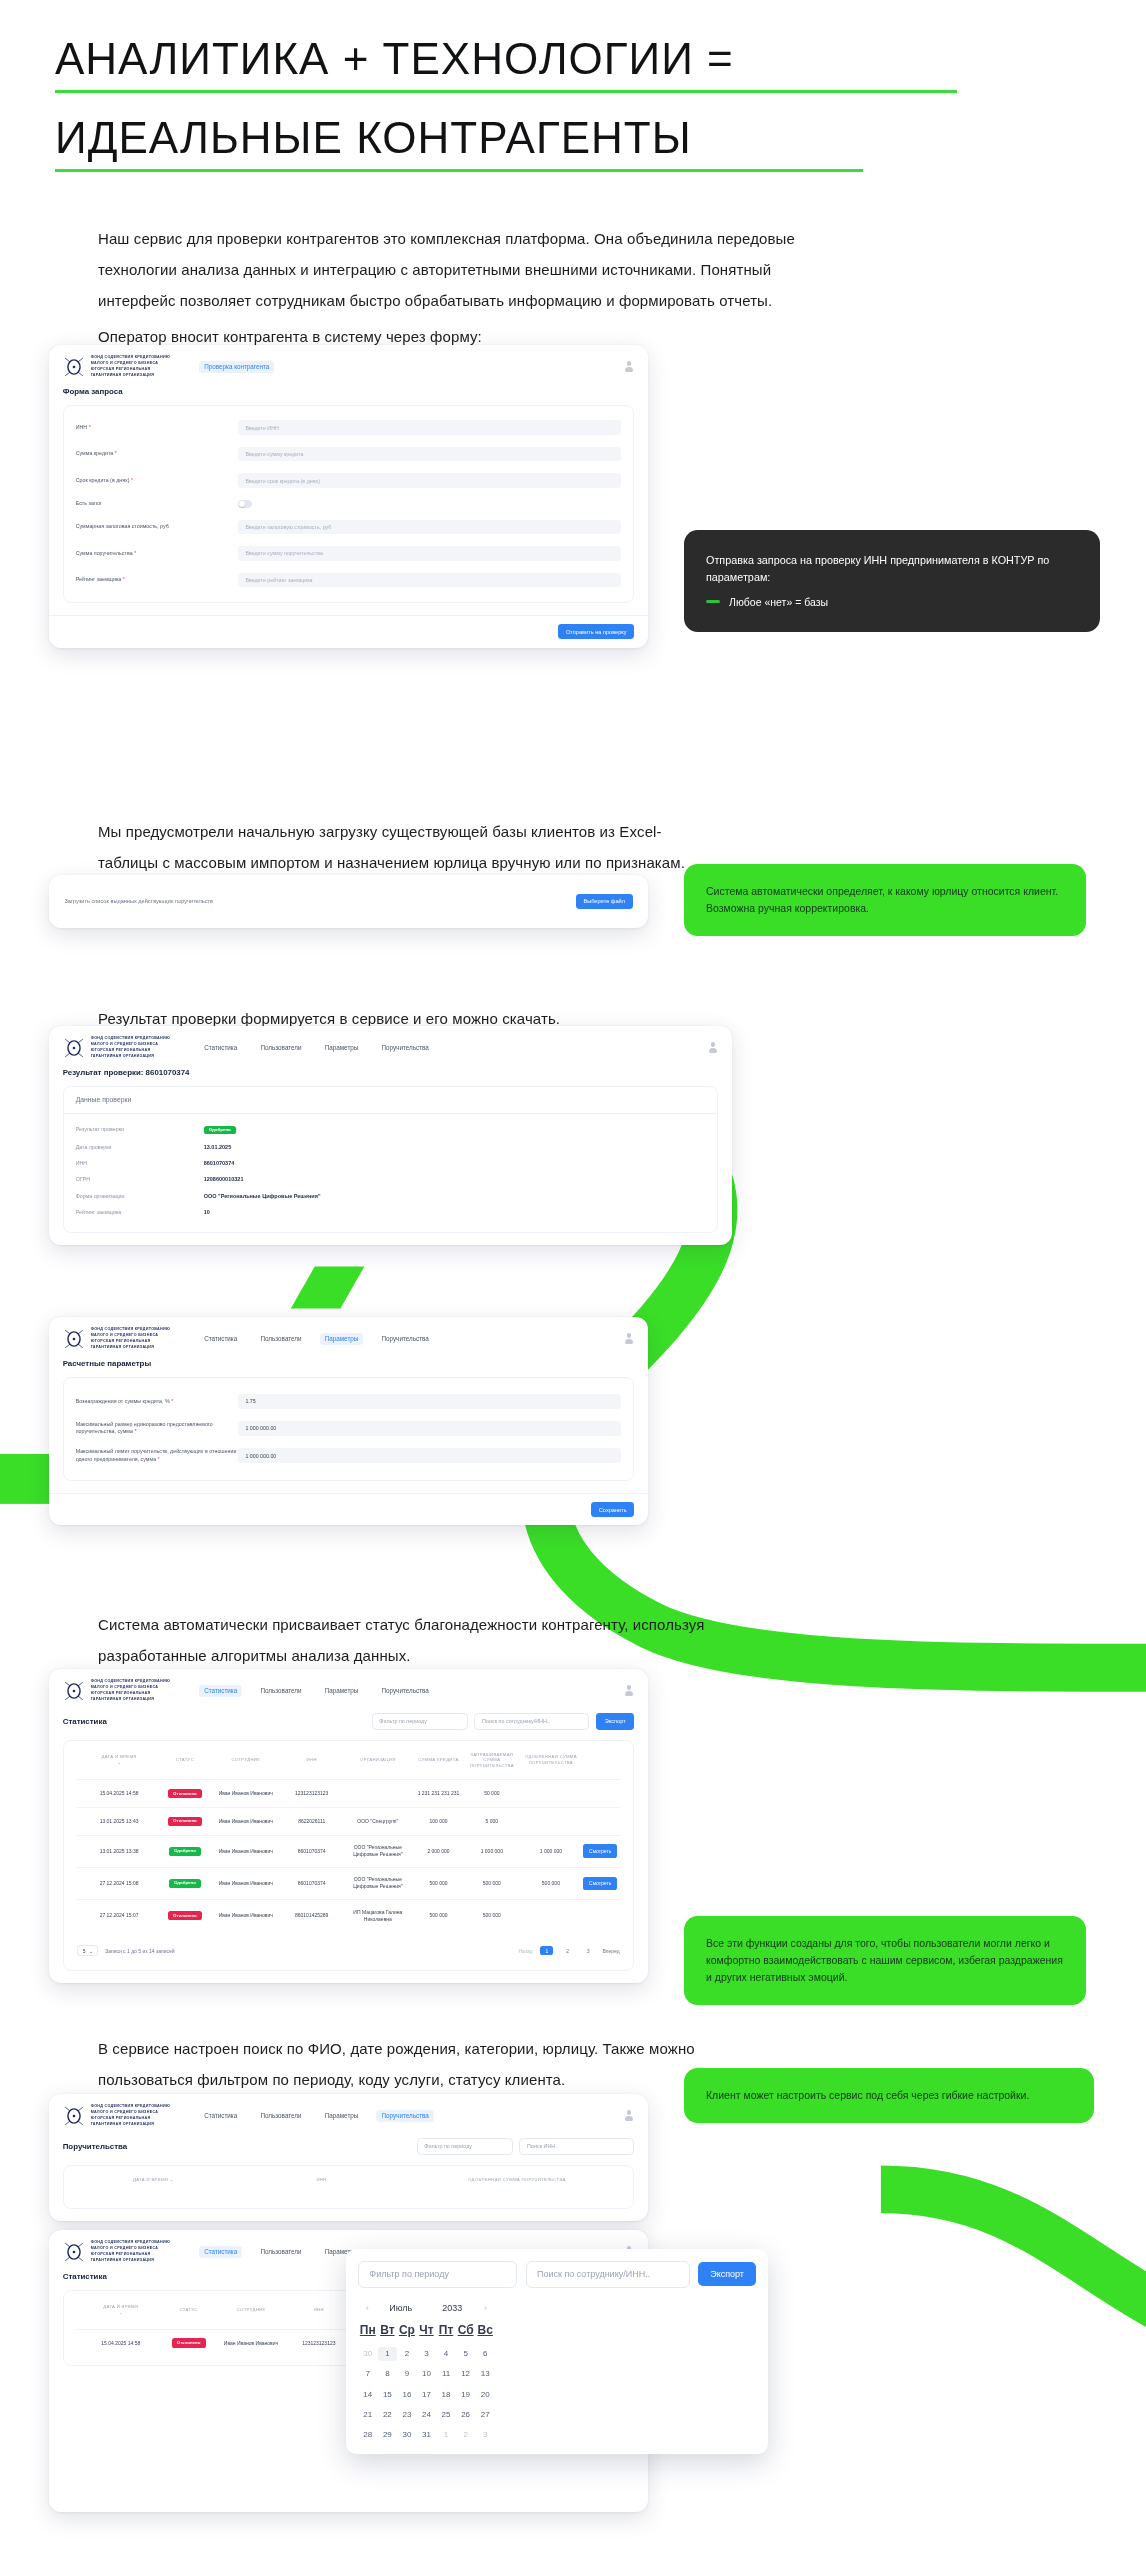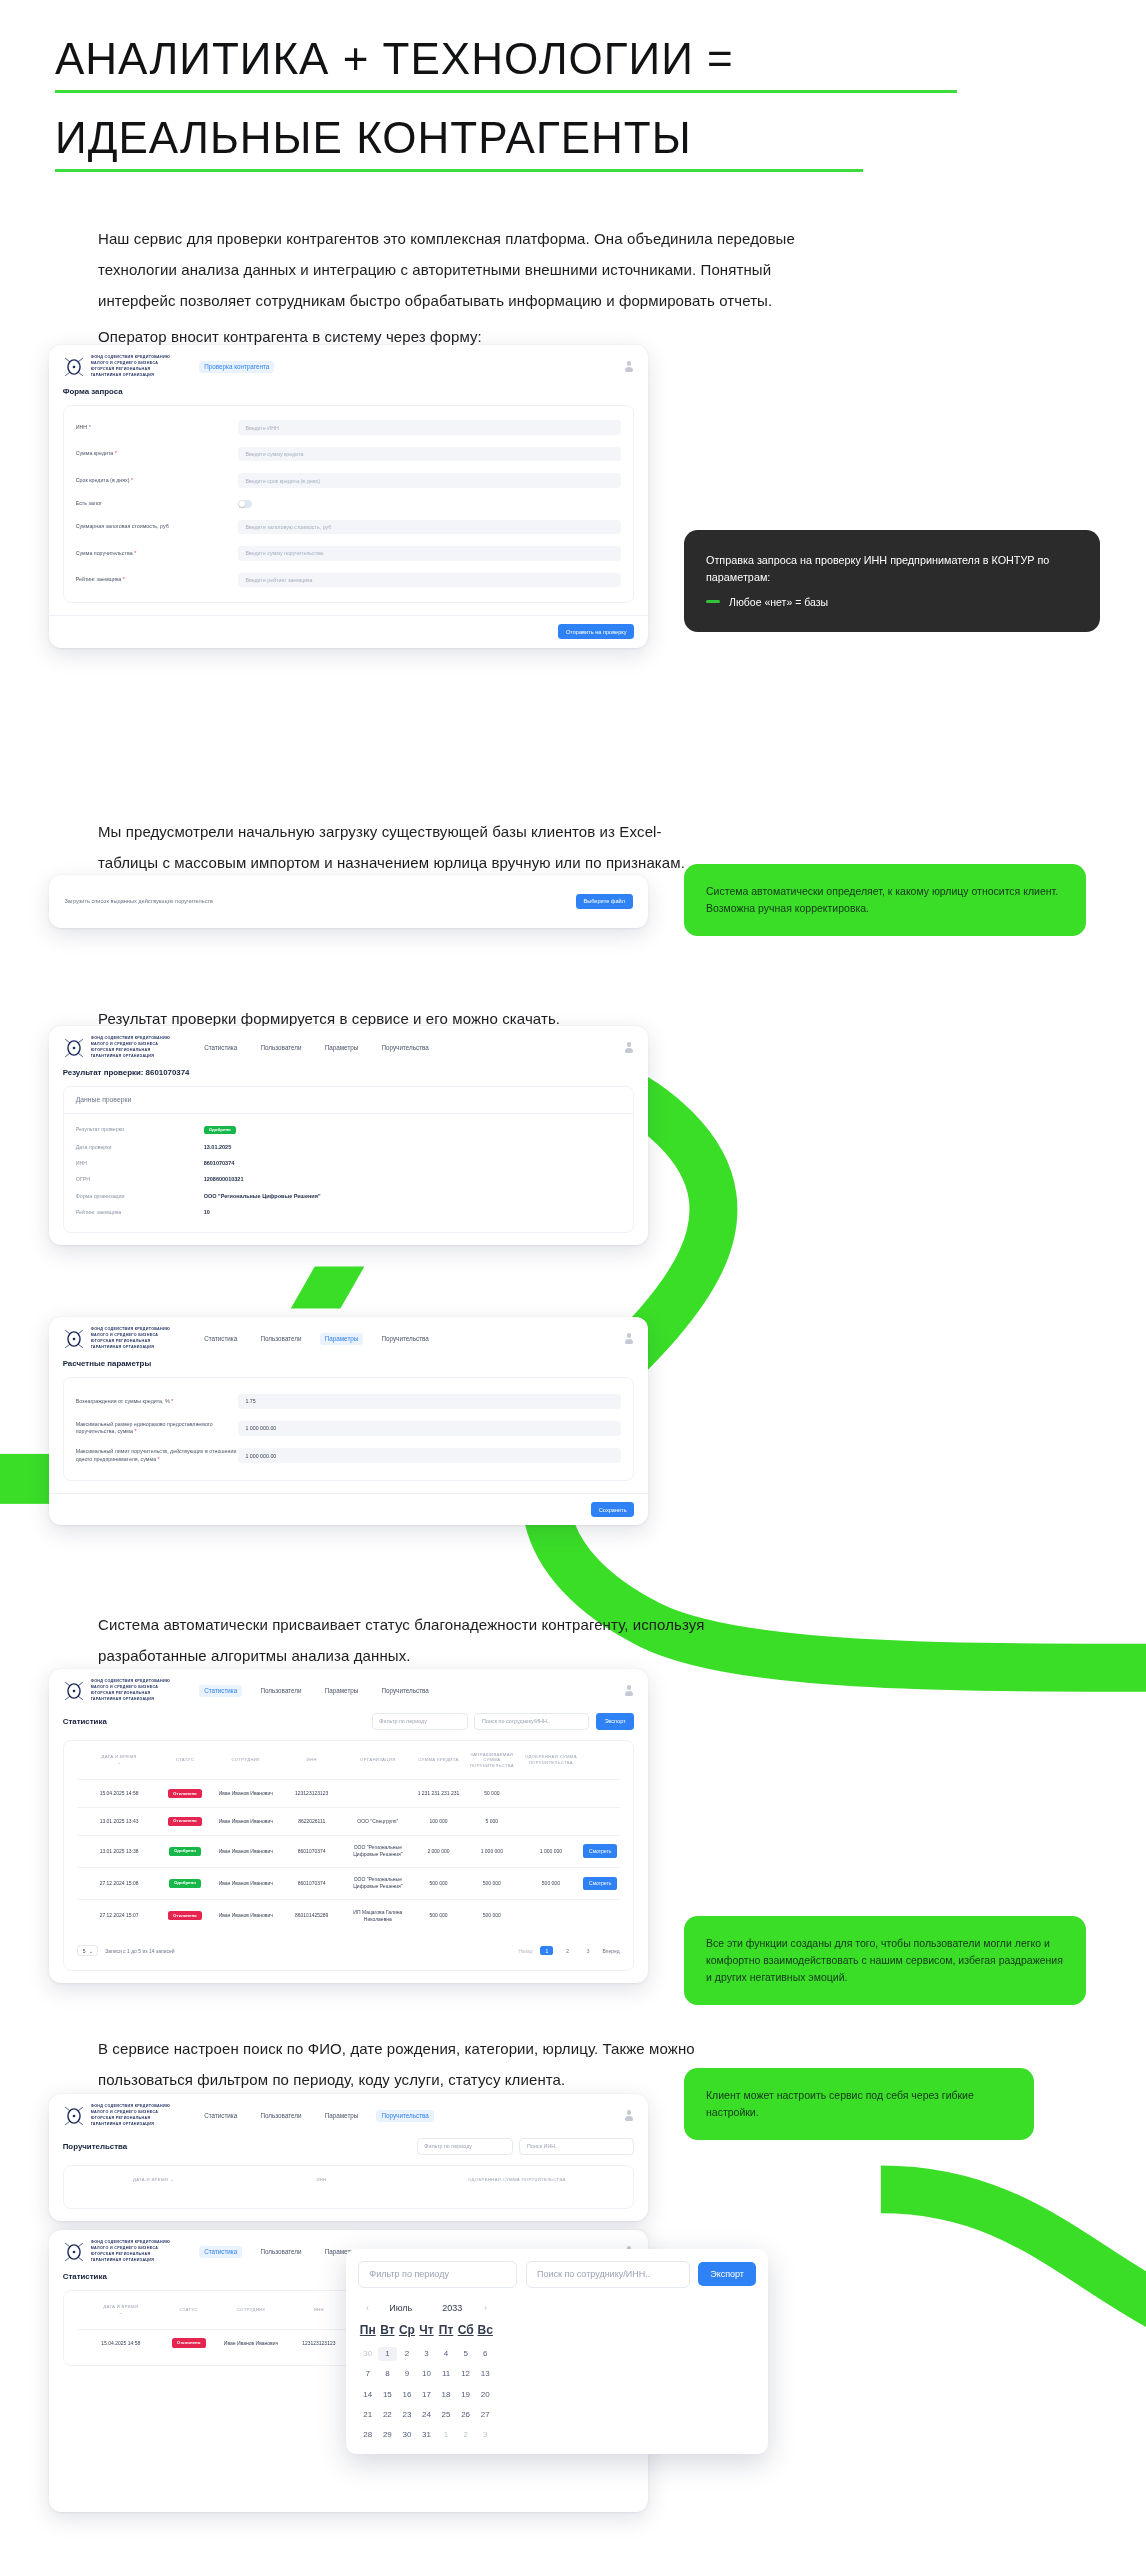--- a/index.html
+++ b/index.html
@@ -226,21 +226,21 @@
     <span class="btn-blue">Выберите файл</span>
   </div>
 </div>
 
 <div class="callout green" style="left:684px; top:864px; width:402px;">
   <p>Система автоматически определяет, к какому юрлицу относится клиент. Возможна ручная корректировка.</p>
 </div>
 
 <div class="para" style="left:55px; top:1004px; width:616px;">Результат проверки формируется в сервисе и его можно скачать.</div>
 
-<div class="win" style="left:49px; top:1026px; width:599px;">
+<div class="win" style="left:49px; top:1026px; width:683px;">
   <div class="win-top">
     <div class="logo">
       <svg class="logo-mark" viewBox="0 0 40 40">
         <path d="M4 4 L13 11 M36 4 L27 11 M4 36 L13 29 M36 36 L27 29" stroke="#1b2a5e" stroke-width="1.4"></path>
         <ellipse cx="20" cy="20" rx="11" ry="13" fill="#fff" stroke="#1b2a5e" stroke-width="2.6"></ellipse>
         <path d="M24 13 L16 25 L19 21 Z" fill="#34b233"></path>
         <circle cx="20" cy="20" r="2.4" fill="#1b2a5e"></circle>
       </svg>
       <div class="logo-txt">
         <div>ФОНД СОДЕЙСТВИЯ КРЕДИТОВАНИЮ</div>
@@ -499,21 +499,21 @@
           <th style="width:28%"><span>ДАТА И ВРЕМЯ</span> ⌄</th>
           <th style="width:34%">ИНН</th>
           <th style="width:38%">ОДОБРЕННАЯ СУММА ПОРУЧИТЕЛЬСТВА</th>
         </tr>
       </thead>
     </table>
     <div style="height:8.6px;"></div>
   </div>
 </div>
 
-<div class="callout green" style="left:684px; top:2068px; width:350px;">
+<div class="callout green" style="left:684px; top:2068px; width:410px;">
   <p>Клиент может настроить сервис под себя через гибкие настройки.</p>
 </div>
 
 <div class="win" style="left:49px; top:2230px; width:599px; height:282px;">
   <div class="win-top">
     <div class="logo">
       <svg class="logo-mark" viewBox="0 0 40 40">
         <path d="M4 4 L13 11 M36 4 L27 11 M4 36 L13 29 M36 36 L27 29" stroke="#1b2a5e" stroke-width="1.4"></path>
         <ellipse cx="20" cy="20" rx="11" ry="13" fill="#fff" stroke="#1b2a5e" stroke-width="2.6"></ellipse>
         <path d="M24 13 L16 25 L19 21 Z" fill="#34b233"></path>

